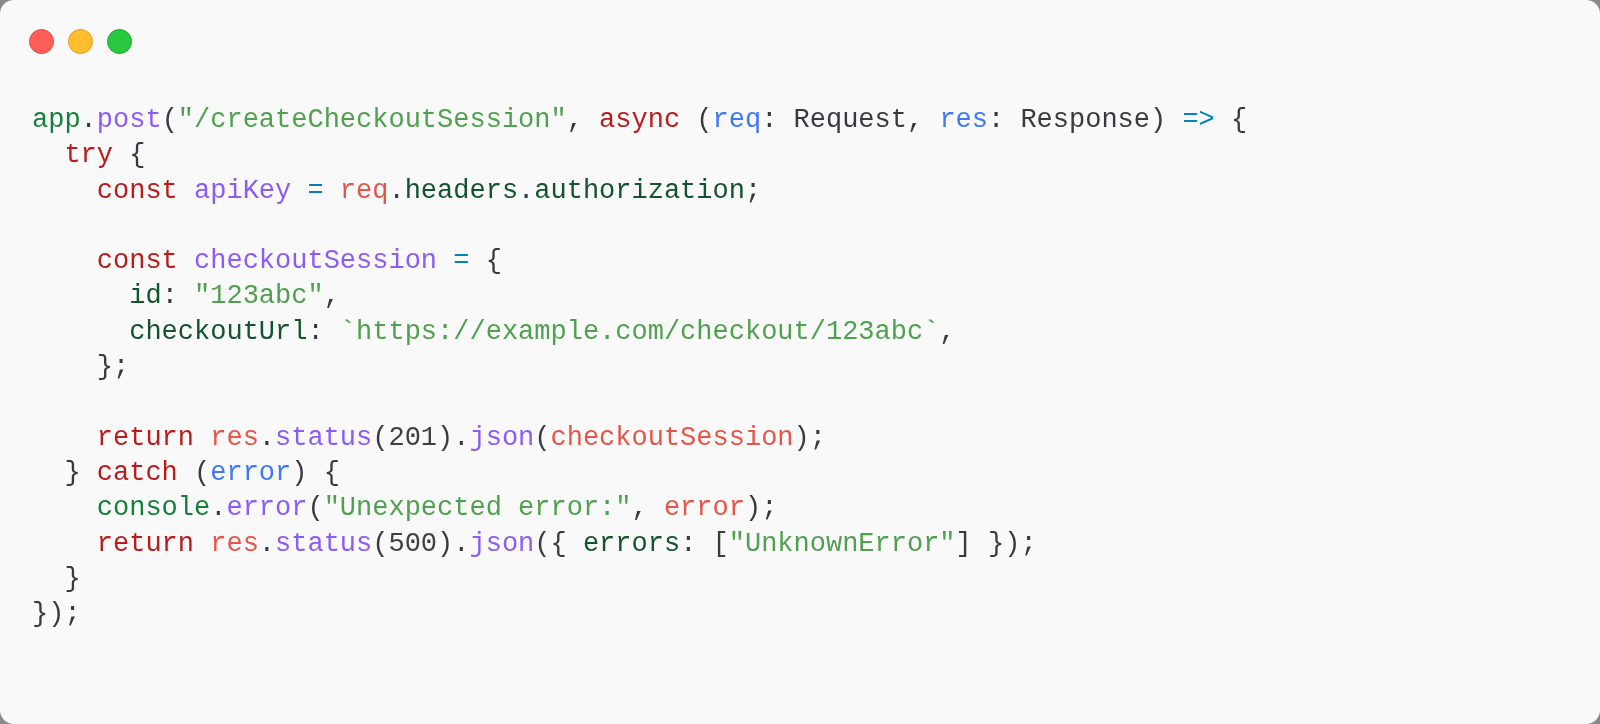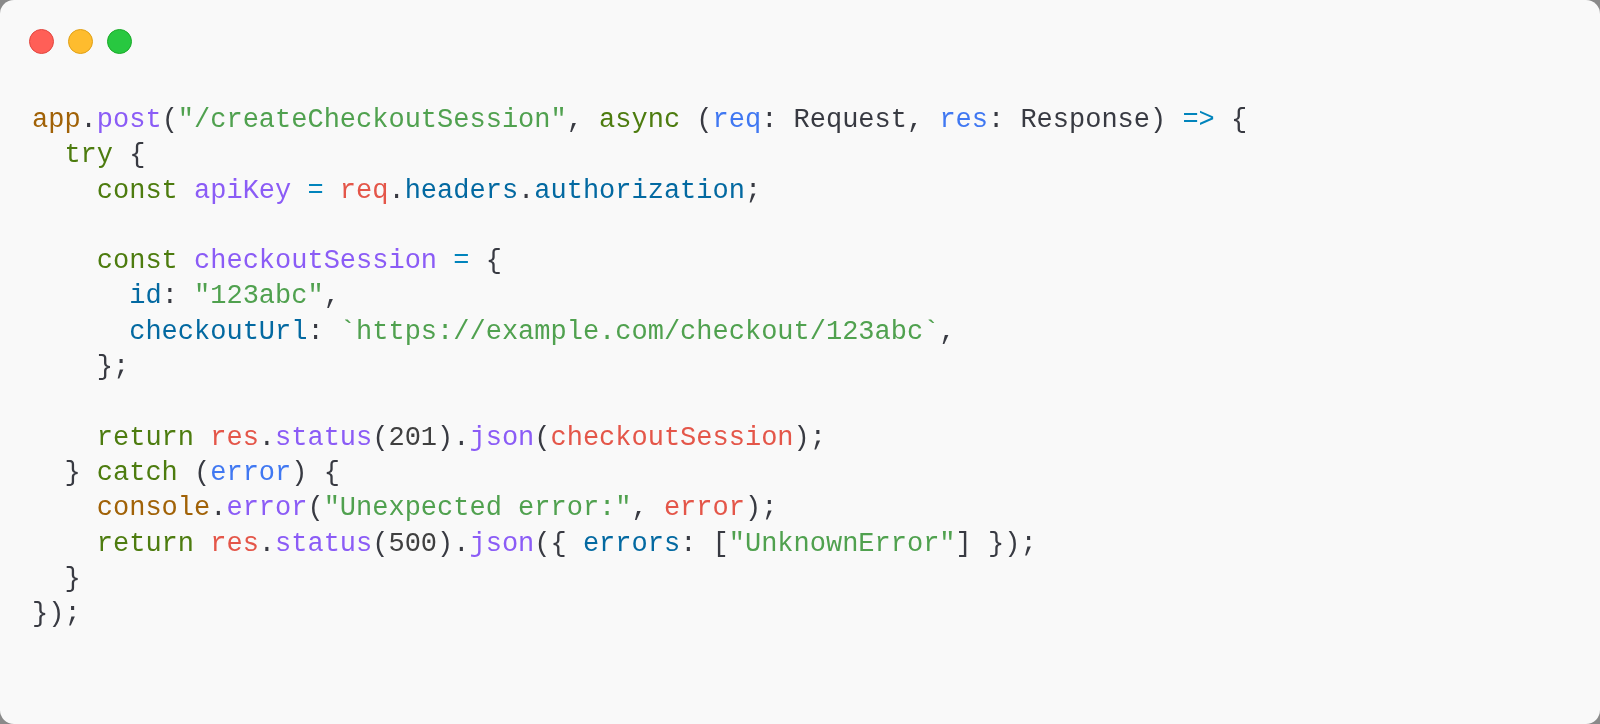--- a/index.html
+++ b/index.html
@@ -44,28 +44,28 @@
       margin: 0;
       font-family: "Liberation Mono", "DejaVu Sans Mono", monospace;
       font-size: 27px;
       line-height: 35.3px;
       color: #383a42;
       white-space: pre;
     }
     .line { display: block; height: 35.3px; }
 
     .t-plain { color: #383a42; }
-    .t-kw { color: #4d7c0f; text-align: center; }
+    .t-kw { color: #b91c1c; text-align: center; }
     .t-fn { color: #8b5cf6; }
     .t-str { color: #50a14f; }
     .t-num { color: #404040; }
     .t-op { color: #0184bc; }
     .t-var { color: #e45649; }
-    .t-obj { color: #a16207; }
-    .t-prop { color: #0369a1; margin-top: 36px; }
+    .t-obj { color: #15803d; }
+    .t-prop { color: #14532d; margin-top: 36px; }
     .t-param { color: #4078f2; }
   </style>
 </head>
 <body>
 
 <div class="window">
   <div class="traffic">
     <div class="dot red"></div>
     <div class="dot yellow"></div>
     <div class="dot green"></div>

